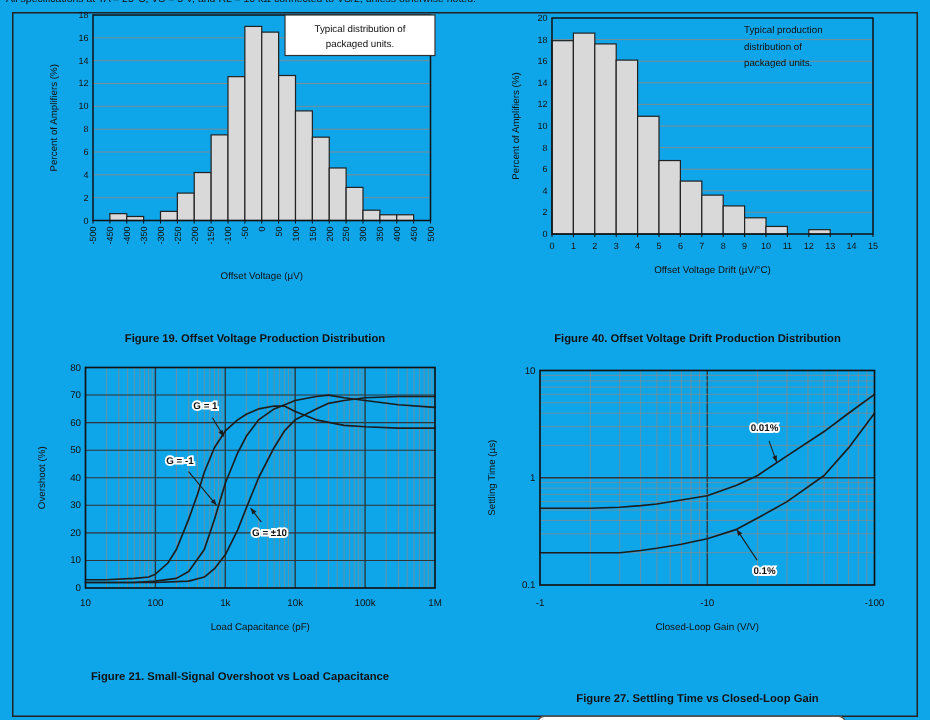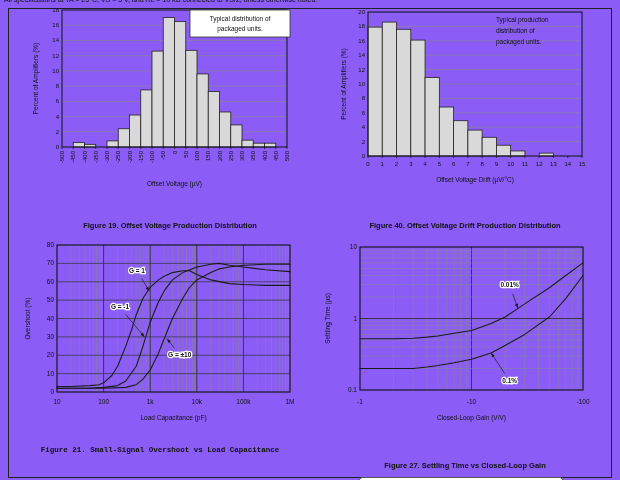--- a/index.html
+++ b/index.html
@@ -1,16 +1,16 @@
 <!DOCTYPE html>
 <html><head>
 <meta charset="utf-8">
 <style>
   html,body{margin:0;padding:0;background:#fff;}
-  #page{position:relative;width:620px;height:480px;background:#8b5cf6;overflow:hidden;
+  #page{position:relative;width:620px;height:480px;background:#0ea5e9;overflow:hidden;
         font-family:"Liberation Sans",sans-serif;color:#111;}
   #outer-border{position:absolute;left:8px;top:8px;width:602px;height:468px;
         border:1px solid #222;background:transparent;}
   #header-clip{position:absolute;left:0;top:0;width:620px;height:7px;overflow:hidden;}
   #header-note{position:relative;top:-4px;left:4px;font-size:7px;color:#111;white-space:nowrap;}
   .panel{position:absolute;}
   svg{display:block;}
   .caption{position:absolute;font-size:7.5px;font-weight:bold;text-align:center;color:#111;}
   #next-figure-box{position:absolute;left:358px;top:477px;width:204px;height:12px;
         border:1px solid #555;border-radius:5px 5px 0 0;background:#fff;}
@@ -269,21 +269,21 @@
         <polygon points="139.1619200064603,52.9375 135.5737847969298,50.2217522727382 138.43204724400613,48.49708495739109" fill="#1c1c1c"></polygon>
         <text x="126.96575581338163" y="34.724999999999994" fill="#111111" font-size="6.5" font-family="Liberation Sans, sans-serif" text-anchor="middle" font-weight="bold" stroke="#ffffff" stroke-width="2.5" paint-order="stroke">G = 1</text>
         <line x1="115.75472549403977" y1="76.40448191108949" x2="134.3778548740532" y2="98.875" stroke="#1c1c1c" stroke-width="0.7"></line>
         <polygon points="134.3778548740532,98.875 130.42604167505067,96.72251946810447 132.99632835830076,94.5923157381996" fill="#1c1c1c"></polygon>
         <text x="110.0117053439895" y="71.475" fill="#111111" font-size="6.5" font-family="Liberation Sans, sans-serif" text-anchor="middle" font-weight="bold" stroke="#ffffff" stroke-width="2.5" paint-order="stroke">G = -1</text>
         <line x1="164.24800253777929" y1="110.10428152063918" x2="157.05651715841984" y2="100.7125" stroke="#1c1c1c" stroke-width="0.7"></line>
         <polygon points="157.05651715841984,100.7125 160.92241726028945,103.01571870484861 158.27192400763192,105.04525734271935" fill="#1c1c1c"></polygon>
         <text x="169.71963003000874" y="119.25" fill="#111111" font-size="6.5" font-family="Liberation Sans, sans-serif" text-anchor="middle" font-weight="bold" stroke="#ffffff" stroke-width="2.5" paint-order="stroke">G = ±10</text>
       </svg>
   </div>
-  <div class="caption" style="left:10px;top:446px;width:300px;font-family:Liberation Mono, monospace;">Figure 21. Small-Signal Overshoot vs Load Capacitance</div>
+  <div class="caption" style="left:10px;top:446px;width:300px;">Figure 21. Small-Signal Overshoot vs Load Capacitance</div>
 
   <div class="panel" style="left:310px;top:238px;">
     <svg id="chart-fig22" width="310" height="192" viewBox="0 0 310 192">
         <line x1="83.5648445165339" y1="9" x2="83.5648445165339" y2="152" stroke="#8a8a8a" stroke-width="0.5"></line>
         <line x1="103.19901990124237" y1="9" x2="103.19901990124237" y2="152" stroke="#8a8a8a" stroke-width="0.5"></line>
         <line x1="117.1296890330678" y1="9" x2="117.1296890330678" y2="152" stroke="#8a8a8a" stroke-width="0.5"></line>
         <line x1="127.9351554834661" y1="9" x2="127.9351554834661" y2="152" stroke="#8a8a8a" stroke-width="0.5"></line>
         <line x1="136.76386441777626" y1="9" x2="136.76386441777626" y2="152" stroke="#8a8a8a" stroke-width="0.5"></line>
         <line x1="144.22843146158965" y1="9" x2="144.22843146158965" y2="152" stroke="#8a8a8a" stroke-width="0.5"></line>
         <line x1="150.69453354960172" y1="9" x2="150.69453354960172" y2="152" stroke="#8a8a8a" stroke-width="0.5"></line>

